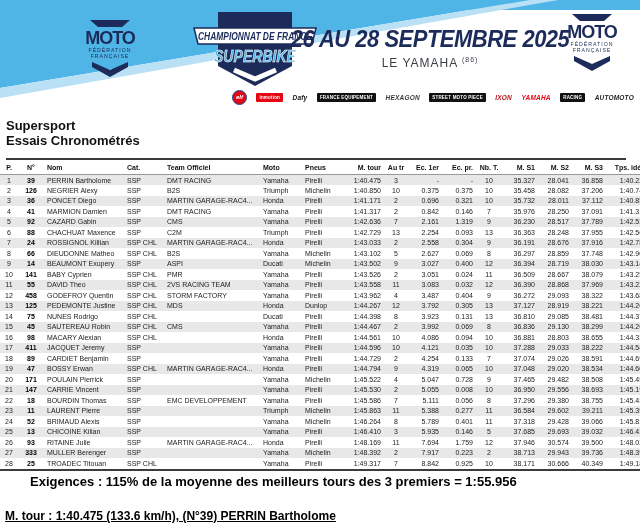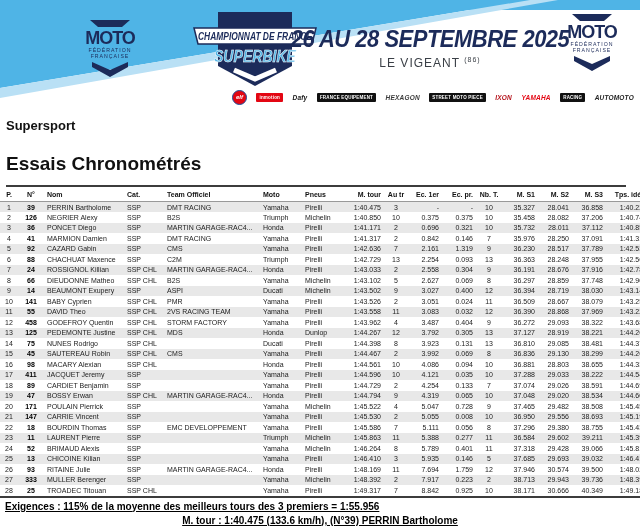--- a/index.html
+++ b/index.html
@@ -33,39 +33,39 @@
   .sponsor.circle{width:15px; height:15px; border-radius:50%; display:flex; align-items:center;
     justify-content:center; font-size:6px; font-weight:bold; font-style:italic; border:1.5px solid #1B4F9C;}
   .sponsor.box{padding:2px 3px; font-size:4.5px; font-weight:bold; border-radius:1px; letter-spacing:.2px;}
   .sponsor.text{font-size:6.5px; font-weight:bold; font-style:italic; letter-spacing:.2px;}
 
   
   .meta{padding:8px 14px 0 6px;}
   .meta-top{display:flex; justify-content:space-between; align-items:baseline;}
   .category{font-size:13px; font-weight:bold; color:#111;}
   .circuit{font-size:12.5px; color:#222;}
-  .session{font-size:19px; font-weight:bold; margin-top:20px; color:#111;}
+  .session{font-size:13px; font-weight:bold; margin-top:0; color:#111;}
   .rule{border-top:2px solid var(--rule); margin-top:10px;}
 
   
   table{width:640px; border-collapse:collapse; table-layout:fixed; font-size:7px;}
   thead th{font-size:7px; font-weight:bold; padding:4px 3px 3px 3px; color:#111;
     border-bottom:1px solid #999; white-space:nowrap; overflow:hidden;}
   tbody td{height:10.5px; padding:0 3px; white-space:nowrap; overflow:hidden; color:#222;}
   tbody tr:nth-child(odd){background:var(--row-alt);}
   tbody tr{border:none;}
   table .l{text-align:left;} table .r{text-align:right;} table .c{text-align:center;}
   td.num{font-weight:bold; color:#000;}
   .table-bottom{border-top:2px solid var(--rule);}
 
   
   .footer{padding:3px 5px 0 5px;}
-  .exigences{font-size:10px; font-weight:bold; text-decoration:underline; color:#000;}
-  .bestlap{font-size:10px; font-weight:bold; text-decoration:underline; color:#000;
-    text-align:center; margin-top:3px;}
+  .exigences{font-size:13px; font-weight:bold; color:#000;margin-left:25px;}
+  .bestlap{font-size:12px; font-weight:bold; text-decoration:underline; color:#000;
+    text-align:left; margin-top:20px;}
   svg text{font-family:"Liberation Sans","DejaVu Sans",sans-serif;}
 </style>
 </head>
 <body>
 
 <div class="page">
 
   <div class="banner">
     <div class="strip"></div>
     <div class="wedge"></div>
@@ -87,21 +87,21 @@
         <polygon points="4,20 126,20 122,36 8,36" fill="#FFFFFF" stroke="#1C2B5A" stroke-width="1.5"></polygon>
         <text x="65" y="32" text-anchor="middle" font-size="11" font-weight="bold" font-style="italic" fill="#1C2B5A" textLength="114" lengthAdjust="spacingAndGlyphs">CHAMPIONNAT DE FRANCE</text>
         <text x="65" y="54" text-anchor="middle" font-size="16" font-weight="bold" font-style="italic" fill="#4FB4E6" stroke="#FFFFFF" stroke-width="0.5" textLength="82" lengthAdjust="spacingAndGlyphs">SUPERBIKE</text>
         <polyline points="44,62 65,71 86,62" fill="none" stroke="#FFFFFF" stroke-width="5"></polyline>
       </svg>
     </div>
 
     <div class="datewrap">
       <div class="date">26 AU 28 SEPTEMBRE 2025</div>
       <div class="venue">
-        <span>LE VIGEANT</span>
+        <span>LE YAMAHA</span>
         <sup>(86)</sup>
       </div>
     </div>
 
     <div class="ffm right">
       <svg viewBox="0 0 76 58" width="76" height="58">
         <polygon points="18,0 58,0 50,7 26,7" fill="#1C2B5A"></polygon>
         <text x="38" y="24" text-anchor="middle" font-size="18" font-weight="bold" letter-spacing="-1" fill="#1C2B5A">MOTO</text>
         <text x="38" y="32" text-anchor="middle" font-size="5.2" letter-spacing="1" fill="#1C2B5A">FÉDÉRATION</text>
         <text x="38" y="38" text-anchor="middle" font-size="5.2" letter-spacing="1" fill="#1C2B5A">FRANÇAISE</text>

